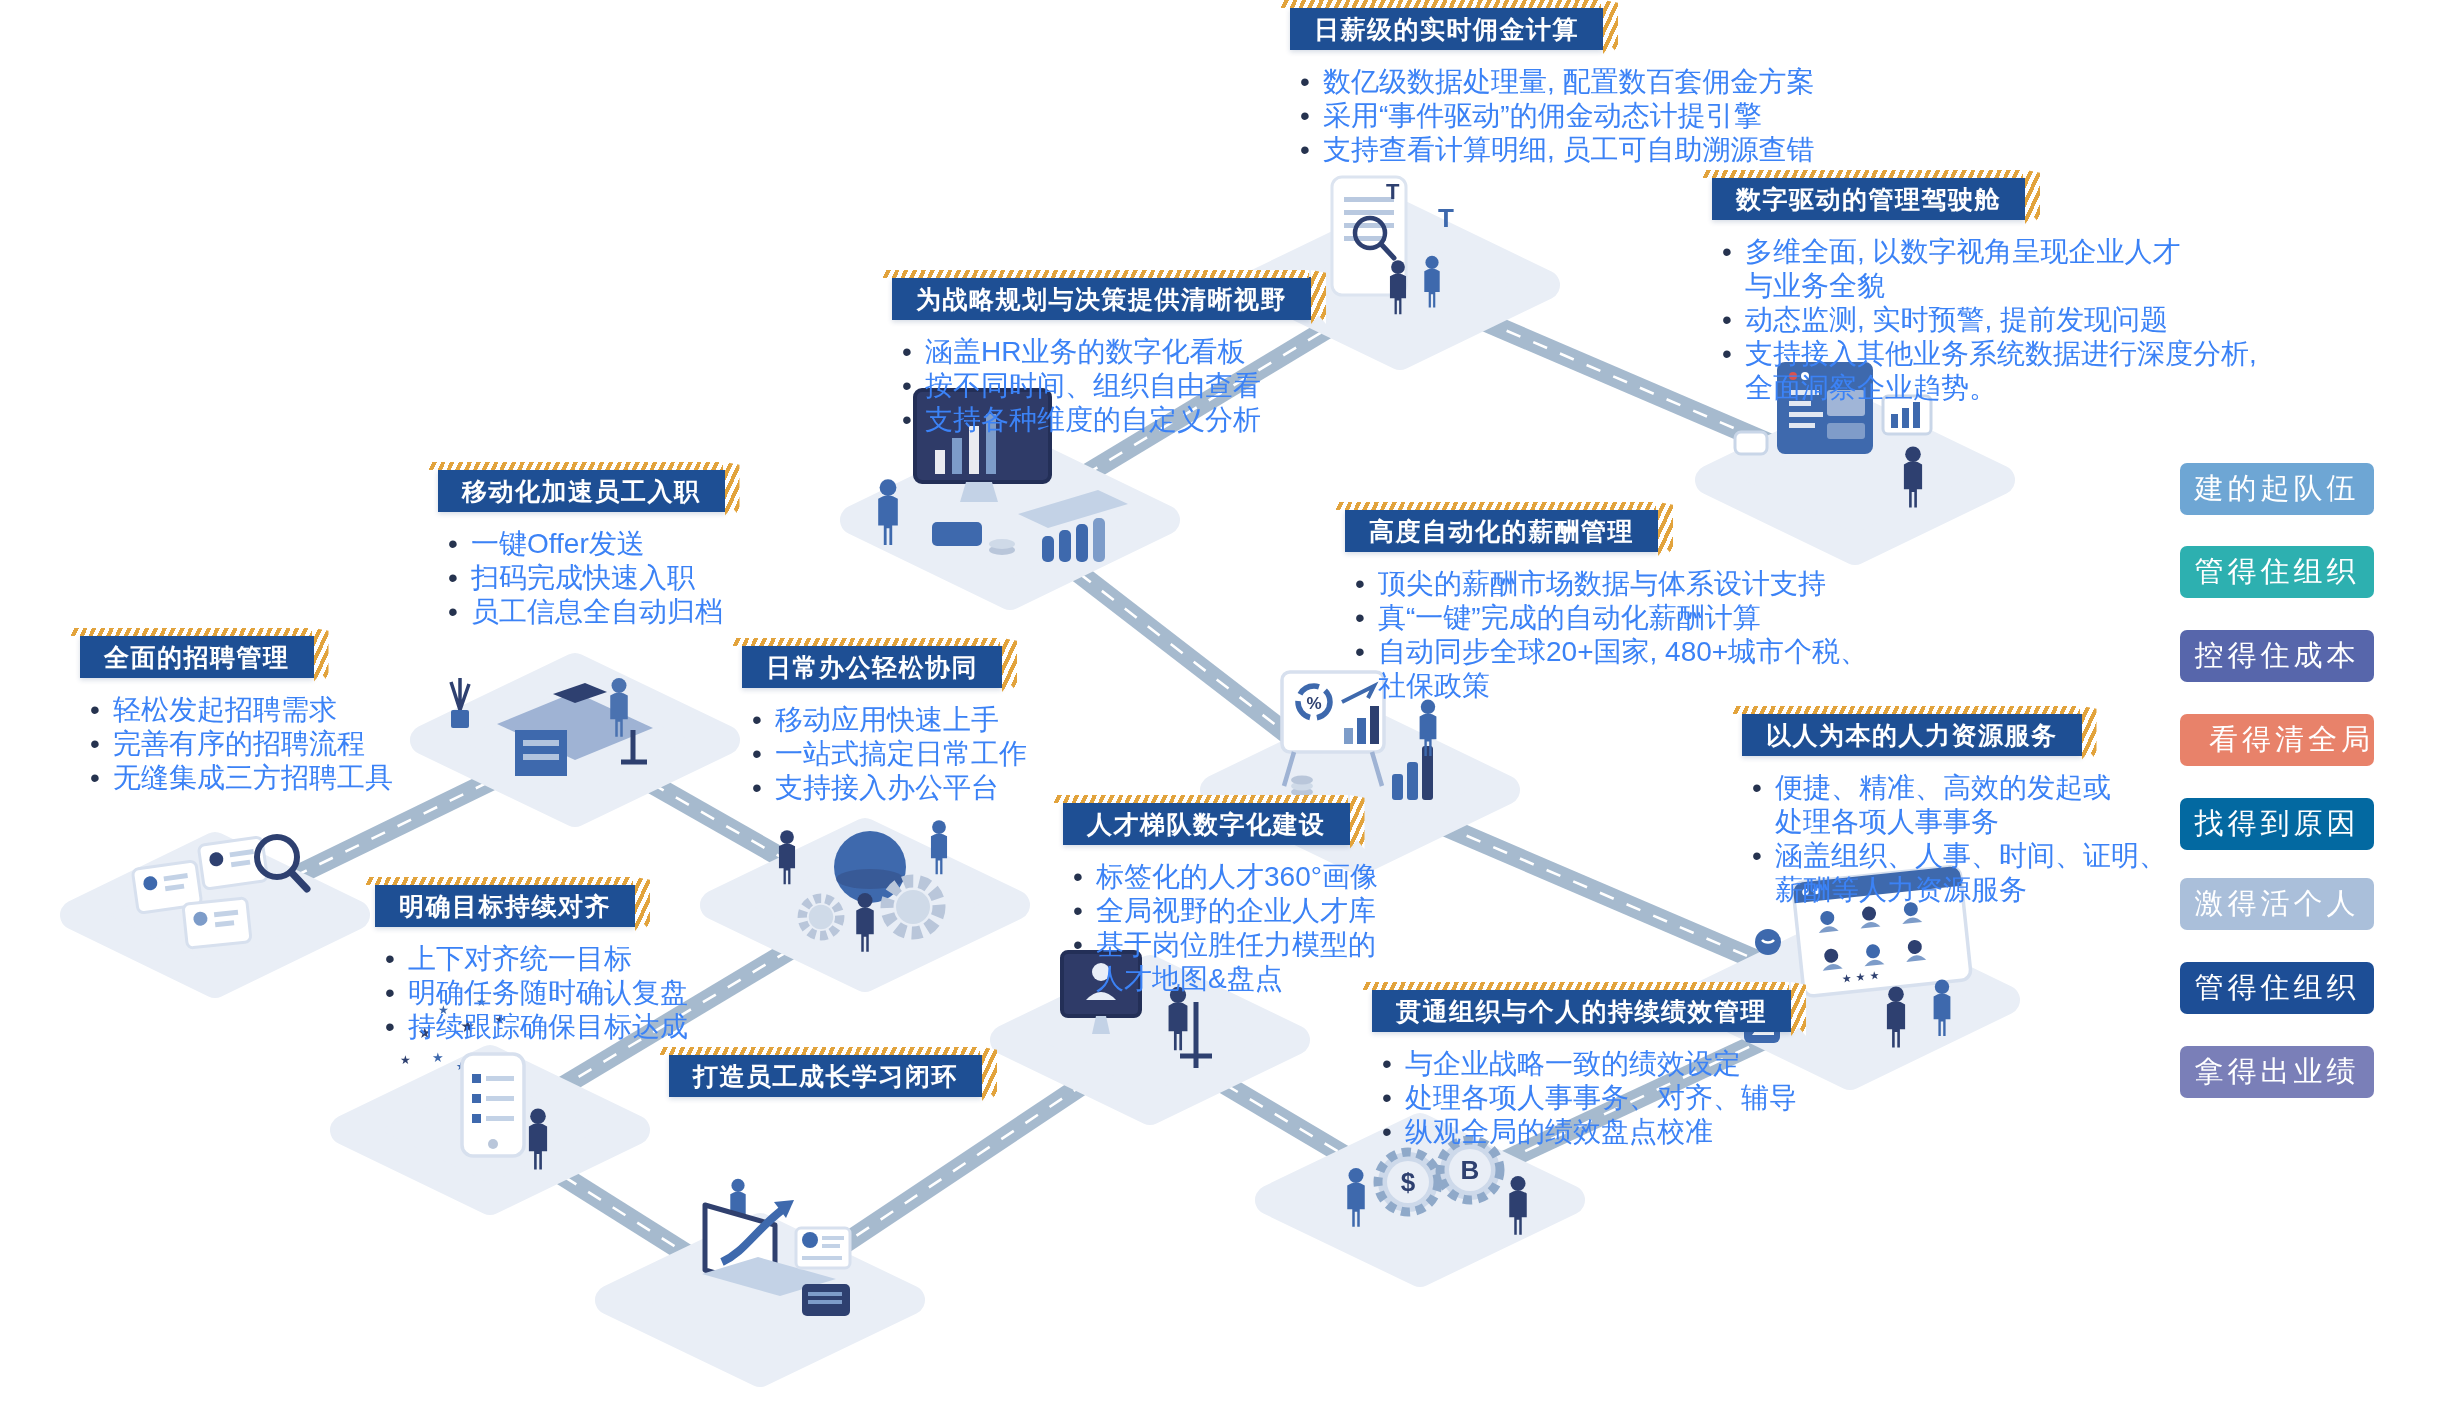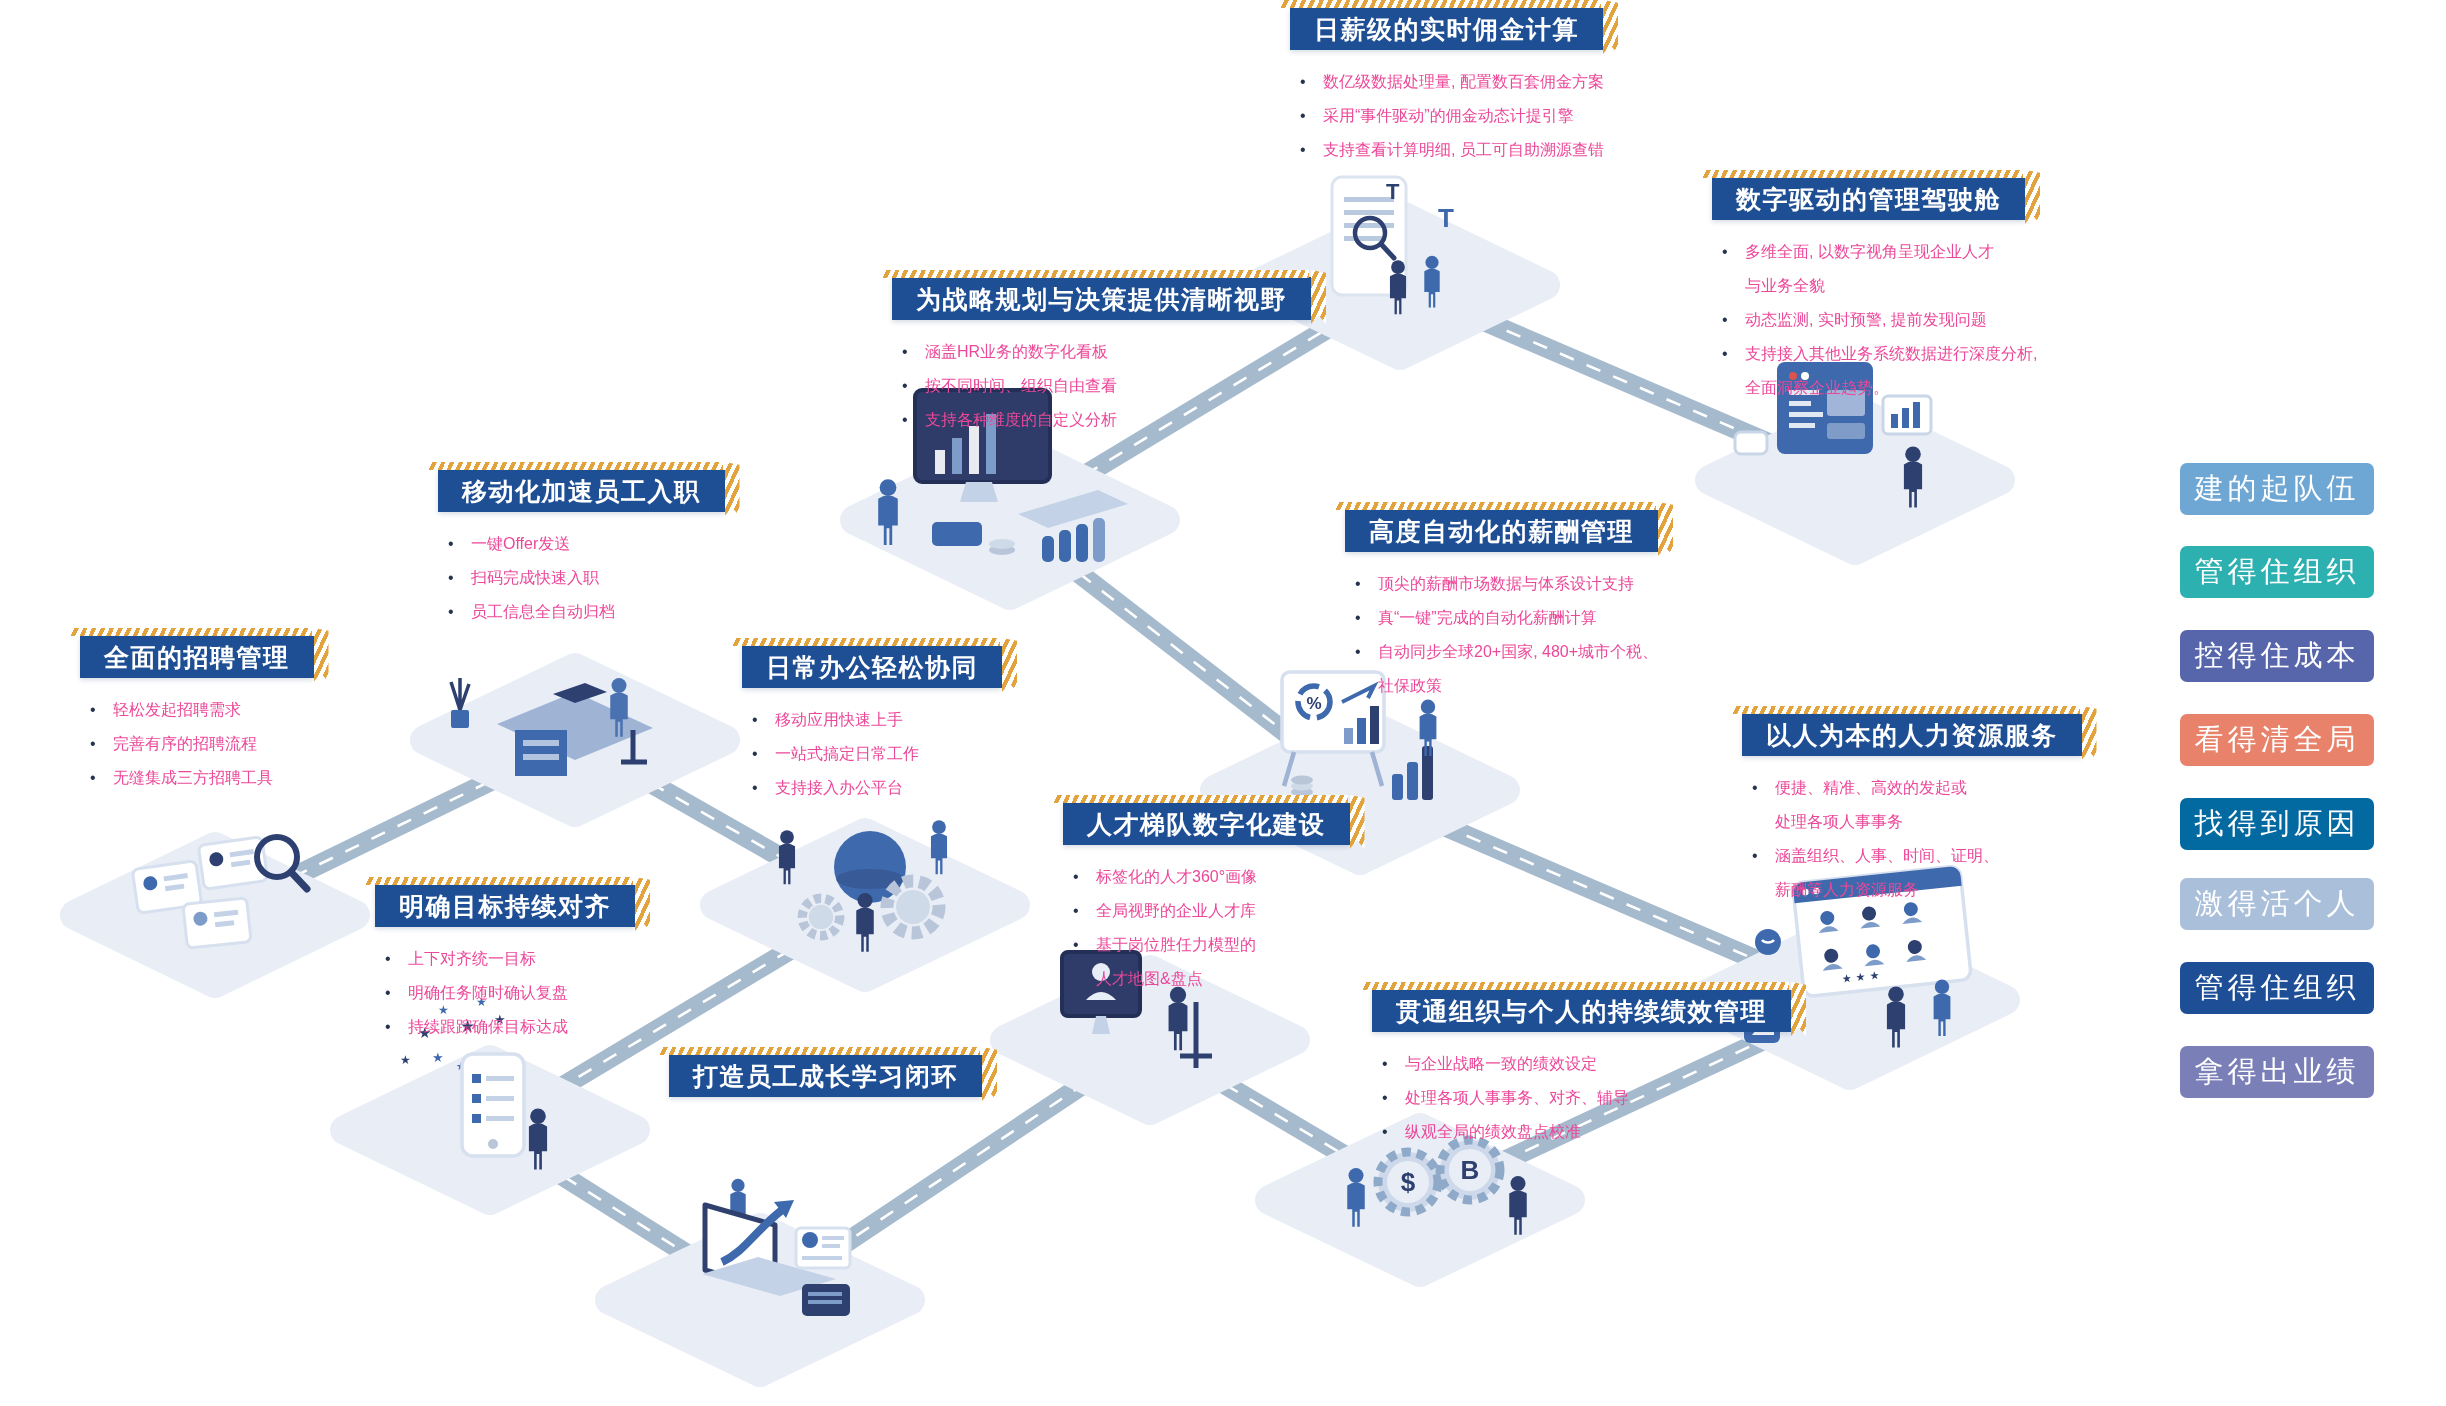--- a/index.html
+++ b/index.html
@@ -20,22 +20,22 @@
     content:"";position:absolute;left:-10px;top:-8px;height:8px;width:calc(100% + 8px);
     background:repeating-linear-gradient(115deg,#ffffff 0 4px,#e2a33c 4px 8px);
   }
   .ribbon .fold{ 
     position:absolute;top:-8px;right:-15px;width:15px;height:calc(100% + 12px);
     background:repeating-linear-gradient(115deg,#ffffff 0 4px,#e2a33c 4px 8px);
     clip-path:polygon(0 0,100% 5%,100% 100%,50% 84%,0 100%);
   }
   .bullets{list-style:none;margin:15px 0 0 6px;padding:0;}
   .bullets li{
-    position:relative;padding-left:27px;font-size:16px;line-height:34px;
-    color:#ec4899;white-space:nowrap;
+    position:relative;padding-left:27px;font-size:28px;line-height:34px;
+    color:#3b82f6;white-space:nowrap;
   }
   .bullets li::before{content:"•";position:absolute;left:4px;top:0;color:#26334f;}
   
   .side-badge{
     position:absolute;left:2180px;width:194px;height:52px;z-index:3;
     display:flex;align-items:center;justify-content:center;
     color:#ffffff;font-size:29px;letter-spacing:4px;font-weight:500;border-radius:7px;
   }
   
   .plat{fill:#e9eef6;stroke:#e9eef6;stroke-width:30;stroke-linejoin:round;}
@@ -498,21 +498,21 @@
   <div id="badges-root">
       <div class="side-badge" style="top: 463px; background: rgb(110, 166, 212);">
         <span>建的起队伍</span>
       </div>
       <div class="side-badge" style="top: 546px; background: rgb(45, 176, 176);">
         <span>管得住组织</span>
       </div>
       <div class="side-badge" style="top: 630px; background: rgb(87, 102, 171);">
         <span>控得住成本</span>
       </div>
-      <div class="side-badge" style="top: 714px; background: rgb(232, 130, 106);">
+      <div class="side-badge" style="top: 714px; background: rgb(232, 130, 106); justify-content: flex-end;">
         <span>看得清全局</span>
       </div>
       <div class="side-badge" style="top: 798px; background: #0369a1;">
         <span>找得到原因</span>
       </div>
       <div class="side-badge" style="top: 878px; background: rgb(170, 191, 218); justify-content: center;">
         <span>激得活个人</span>
       </div>
       <div class="side-badge" style="top: 962px; background: rgb(29, 78, 150);">
         <span>管得住组织</span>

